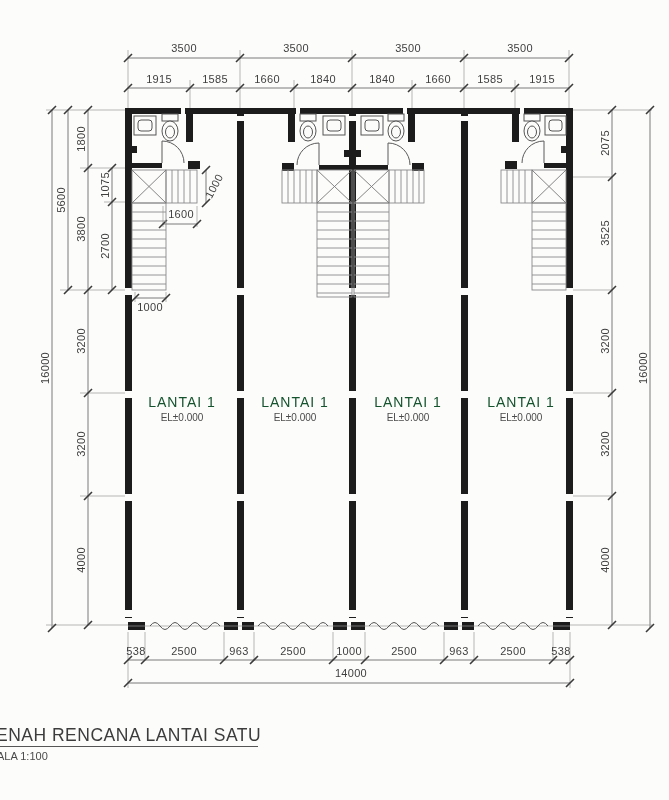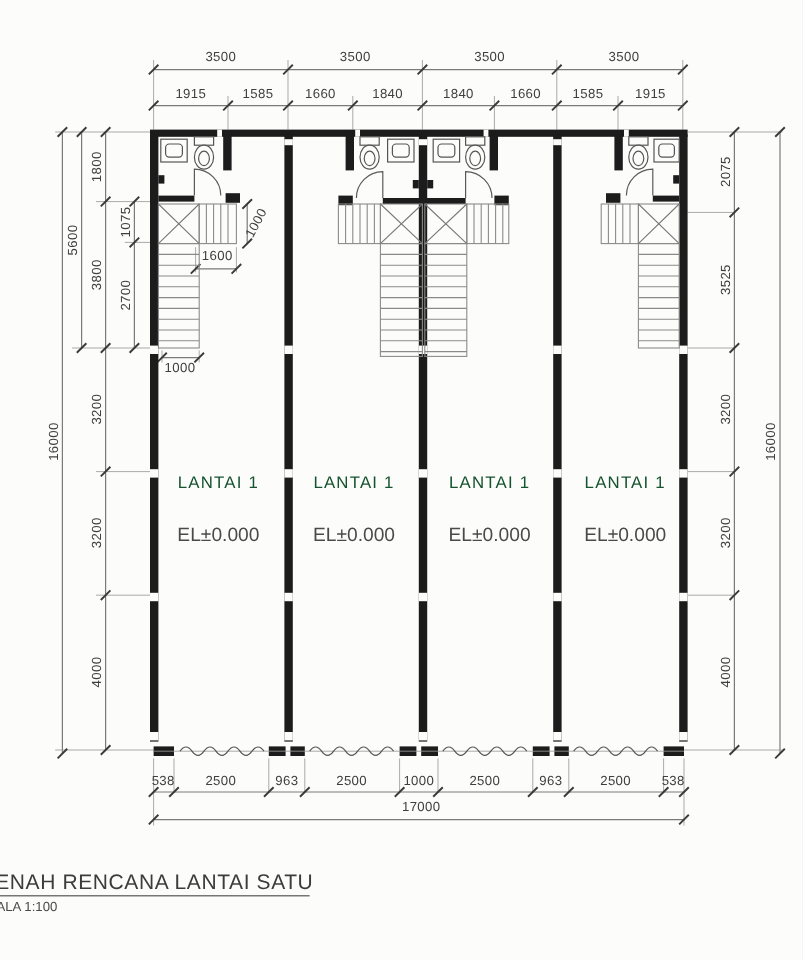--- a/index.html
+++ b/index.html
@@ -5,22 +5,22 @@
   html,body{margin:0;padding:0;background:#e8e8e8;}
   .sheet{position:relative;width:669px;height:800px;background:#fcfcfb;overflow:hidden;
          font-family:"Liberation Sans", sans-serif;}
   svg{position:absolute;left:0;top:0;}
   .lab{position:absolute;transform:translate(-50%,-50%);font-size:11px;color:#3f3f3f;
        white-space:nowrap;letter-spacing:0.3px;}
   .lab.v{transform:translate(-50%,-50%) rotate(-90deg);}
   .lab.d{transform:translate(-50%,-50%) rotate(-62deg);}
   .unit-name{position:absolute;transform:translate(-50%,-50%);font-size:14px;color:#14532d;
        letter-spacing:1px;white-space:nowrap;}
-  .unit-el{position:absolute;transform:translate(-50%,-50%);font-size:16px;color:#4a4a4a;
-       white-space:nowrap;margin-top:30px;}
+  .unit-el{position:absolute;transform:translate(-50%,-50%);font-size:10px;color:#4a4a4a;
+       white-space:nowrap;}
   .title{position:absolute;left:-4px;top:725px;font-size:17.5px;color:#3c3c3c;letter-spacing:0.5px;
        white-space:nowrap;}
   .title-rule{position:absolute;left:0;top:746px;width:258px;border-top:1.5px solid #555;}
   .scale{position:absolute;left:-3px;top:750px;font-size:11px;color:#4a4a4a;white-space:nowrap;}
 </style>
 </head>
 <body>
 
 <div class="sheet">
 
@@ -236,21 +236,21 @@
 
   <div class="lab" style="left:136px;top:651px">538</div>
   <div class="lab" style="left:184px;top:651px">2500</div>
   <div class="lab" style="left:239px;top:651px">963</div>
   <div class="lab" style="left:293px;top:651px">2500</div>
   <div class="lab" style="left:349px;top:651px">1000</div>
   <div class="lab" style="left:404px;top:651px">2500</div>
   <div class="lab" style="left:459px;top:651px">963</div>
   <div class="lab" style="left:513px;top:651px">2500</div>
   <div class="lab" style="left:561px;top:651px">538</div>
-  <div class="lab" style="left:351px;top:673px">17000</div>
+  <div class="lab" style="left:351px;top:673px">14000</div>
 
   <div class="lab" style="left:181px;top:214px">1600</div>
   <div class="lab d" style="left:214px;top:186px">1000</div>
   <div class="lab" style="left:150px;top:307px">1000</div>
 
   <div class="unit-name" style="left:182px;top:402px">LANTAI 1</div>
   <div class="unit-el" style="left:182px;top:417px">EL±0.000</div>
   <div class="unit-name" style="left:295px;top:402px">LANTAI 1</div>
   <div class="unit-el" style="left:295px;top:417px">EL±0.000</div>
   <div class="unit-name" style="left:408px;top:402px">LANTAI 1</div>

